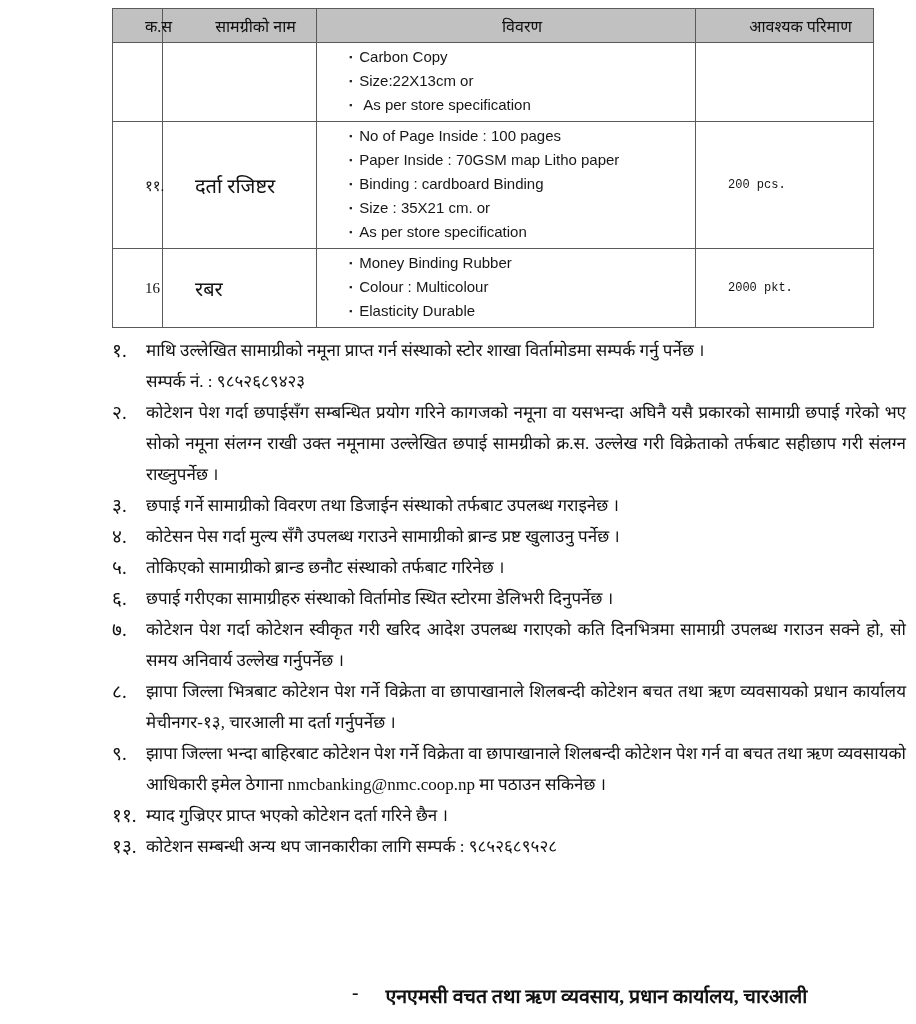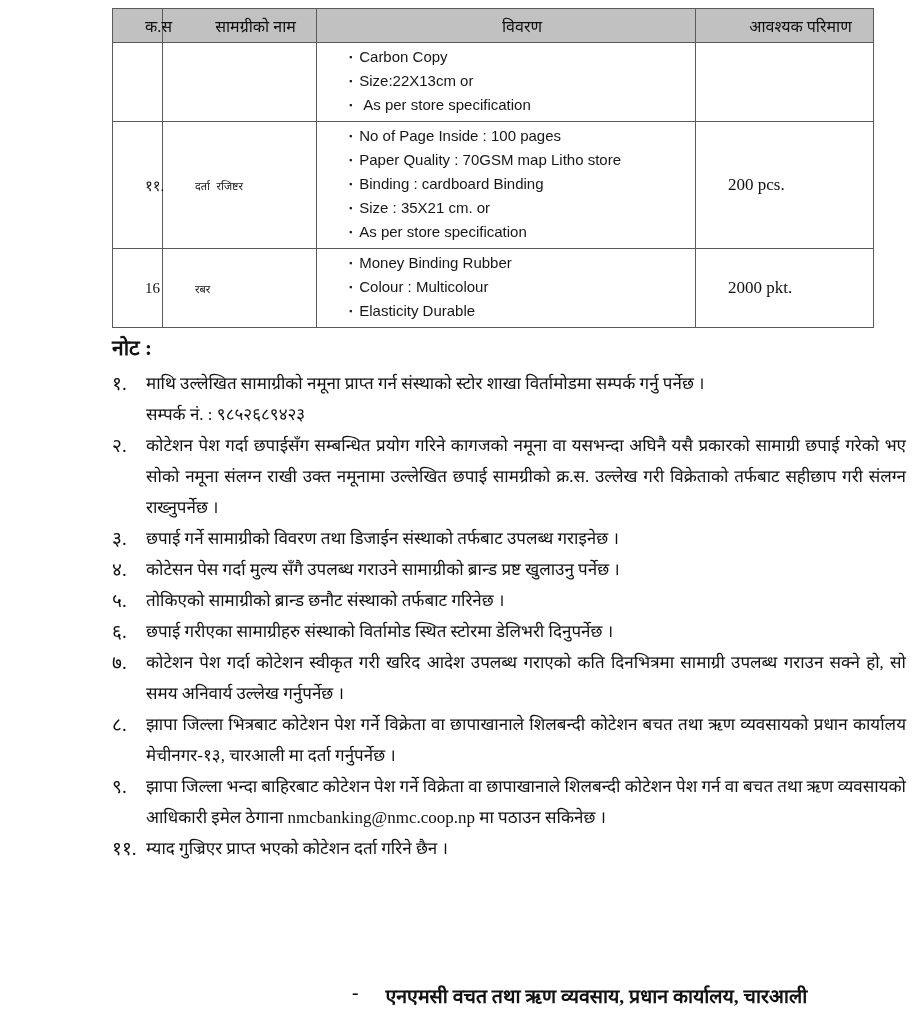--- a/index.html
+++ b/index.html
@@ -32,32 +32,32 @@
     text-align: center;
     font-size: 16px;
     font-family: "Liberation Serif", serif;
   }
   td.sn {
     font-size: 15px;
     padding-left: 9px;
     font-family: "Liberation Serif", serif;
   }
   td.mat-name {
-    font-size: 11px;
+    font-size: 20px;
     padding-left: 9px;
-    font-family: Liberation Mono, monospace;
+    font-family: Liberation Serif, serif;
   }
   td.details {
     padding: 3px 6px 3px 7px;
     vertical-align: middle;
   }
   td.qty {
-    font-size: 17px;
+    font-size: 12px;
     padding-left: 32px;
-    font-family: Liberation Serif, serif;
+    font-family: Liberation Mono, monospace;
   }
   .detail-line {
     font-family: "Liberation Sans", sans-serif;
     font-size: 15px;
     line-height: 21px;
     color: #161616;
     display: flex;
     align-items: baseline;
   }
   .bullet {
@@ -144,21 +144,21 @@
     <tr style="height:103px">
       <td class="sn">११.</td>
       <td class="mat-name">दर्ता रजिष्टर</td>
       <td class="details">
         <div class="detail-line">
               <span class="bullet">▪</span>
               <span>No of Page Inside : 100 pages</span>
             </div>
         <div class="detail-line">
               <span class="bullet">▪</span>
-              <span>Paper Quality : 70GSM map Litho store</span>
+              <span>Paper Inside : 70GSM map Litho paper</span>
             </div>
         <div class="detail-line">
               <span class="bullet">▪</span>
               <span>Binding : cardboard Binding</span>
             </div>
         <div class="detail-line">
               <span class="bullet">▪</span>
               <span>Size : 35X21 cm. or</span>
             </div>
         <div class="detail-line">
@@ -185,21 +185,20 @@
               <span class="bullet">▪</span>
               <span>Elasticity Durable</span>
             </div>
       </td>
       <td class="qty">2000 pkt.</td>
     </tr>
   </tbody>
     </table>
 
   <div class="notes-wrap">
-    <div class="notes-heading">नोट :</div>
 
     <div class="note-item">
       <span class="note-num">१.</span>
       <div class="note-text">माथि उल्लेखित सामाग्रीको नमूना प्राप्त गर्न संस्थाको स्टोर शाखा विर्तामोडमा सम्पर्क गर्नु पर्नेछ ।
 सम्पर्क नं. : ९८५२६८९४२३</div>
     </div>
     <div class="note-item">
       <span class="note-num">२.</span>
       <div class="note-text">कोटेशन पेश गर्दा छपाईसँग सम्बन्धित प्रयोग गरिने कागजको नमूना वा यसभन्दा अघिनै यसै प्रकारको सामाग्री छपाई गरेको भए सोको नमूना संलग्न राखी उक्त नमूनामा उल्लेखित छपाई सामग्रीको क्र.स. उल्लेख गरी विक्रेताको तर्फबाट सहीछाप गरी संलग्न राख्नुपर्नेछ ।</div>
     </div>
@@ -227,20 +226,24 @@
       <span class="note-num">८.</span>
       <div class="note-text">झापा जिल्ला भित्रबाट कोटेशन पेश गर्ने विक्रेता वा छापाखानाले शिलबन्दी कोटेशन बचत तथा ऋण व्यवसायको प्रधान कार्यालय मेचीनगर-१३, चारआली मा दर्ता गर्नुपर्नेछ ।</div>
     </div>
     <div class="note-item">
       <span class="note-num">९.</span>
       <div class="note-text">झापा जिल्ला भन्दा बाहिरबाट कोटेशन पेश गर्ने विक्रेता वा छापाखानाले शिलबन्दी कोटेशन पेश गर्न वा बचत तथा ऋण व्यवसायको आधिकारी इमेल ठेगाना nmcbanking@nmc.coop.np मा पठाउन सकिनेछ ।</div>
     </div>
     <div class="note-item">
       <span class="note-num">११.</span>
       <div class="note-text">म्याद गुज्रिएर प्राप्त भएको कोटेशन दर्ता गरिने छैन ।</div>
+    </div>
+    <div class="note-item">
+      <span class="note-num">१३.</span>
+      <div class="note-text">कोटेशन सम्बन्धी अन्य थप जानकारीका लागि सम्पर्क : ९८५२६८९५२८</div>
     </div>
   </div>
 
   <div class="footer-line">
     <span class="footer-dash">-</span>
     <span>एनएमसी वचत तथा ऋण व्यवसाय, प्रधान कार्यालय, चारआली</span>
   </div>
 
 </div>
 

